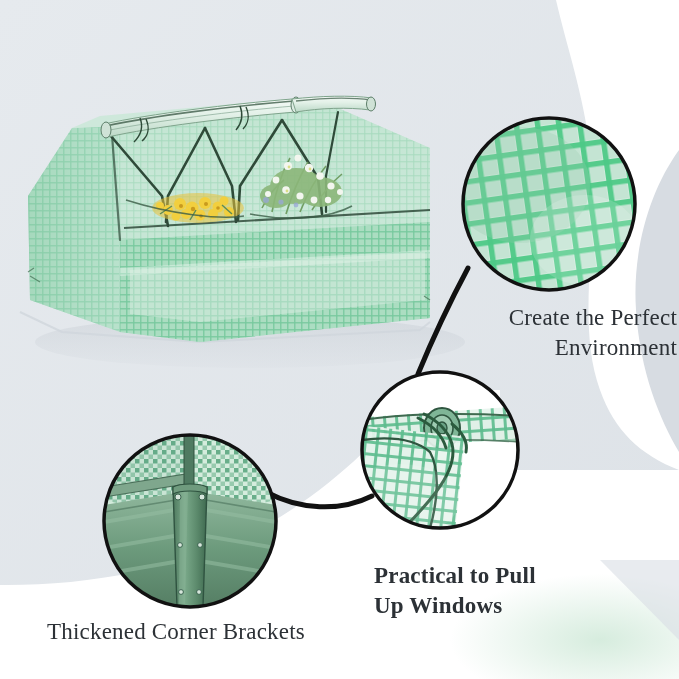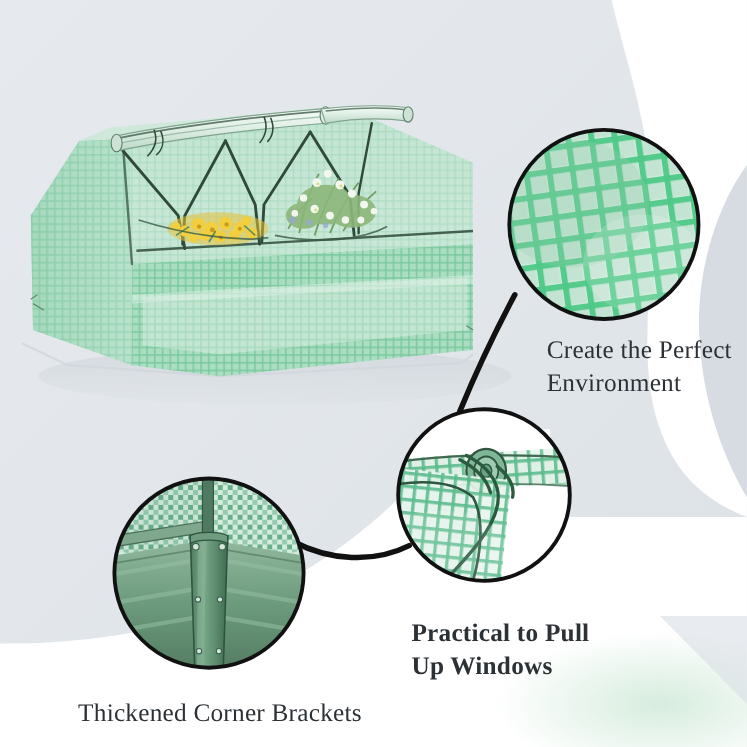--- a/index.html
+++ b/index.html
@@ -27,32 +27,32 @@
     font-family: "Liberation Serif", serif;
     font-size: 23px;
     line-height: 1.32;
     letter-spacing: 0.2px;
     white-space: pre-line;
   }
   #label-environment {
     left: 497px;
     top: 303px;
     width: 180px;
+    text-align: right;
   }
   #label-windows {
     left: 374px;
     top: 561px;
     width: 215px;
     font-weight: bold;
   }
   #label-brackets {
     left: 47px;
-    top: 633px;
+    top: 617px;
     width: 310px;
-    margin-left: 24px;
   }
 </style>
 </head>
 <body>
 
 <div id="stage">
 
   <svg class="bg-layer" viewBox="0 0 679 679">
     <defs>
       <linearGradient id="gradBgTint" x1="0" y1="0" x2="1" y2="1">

